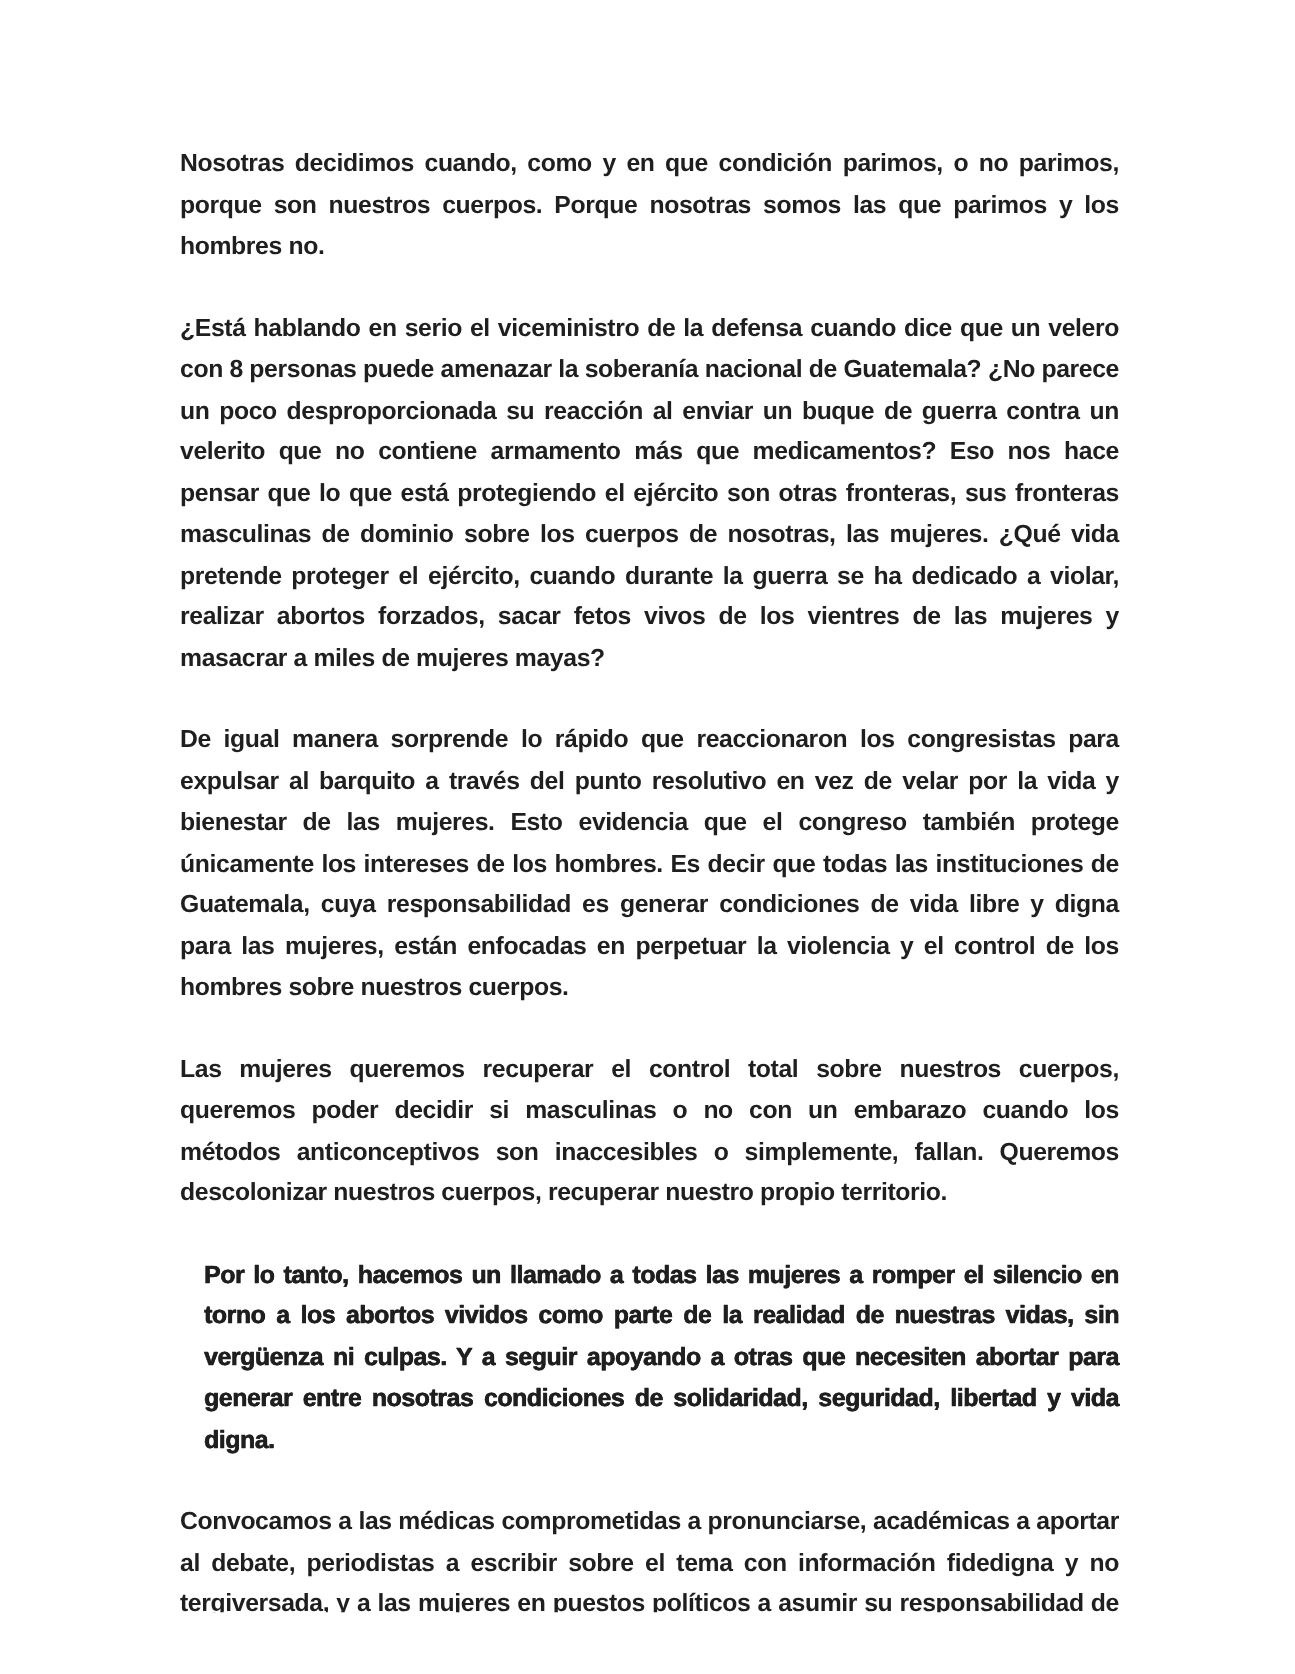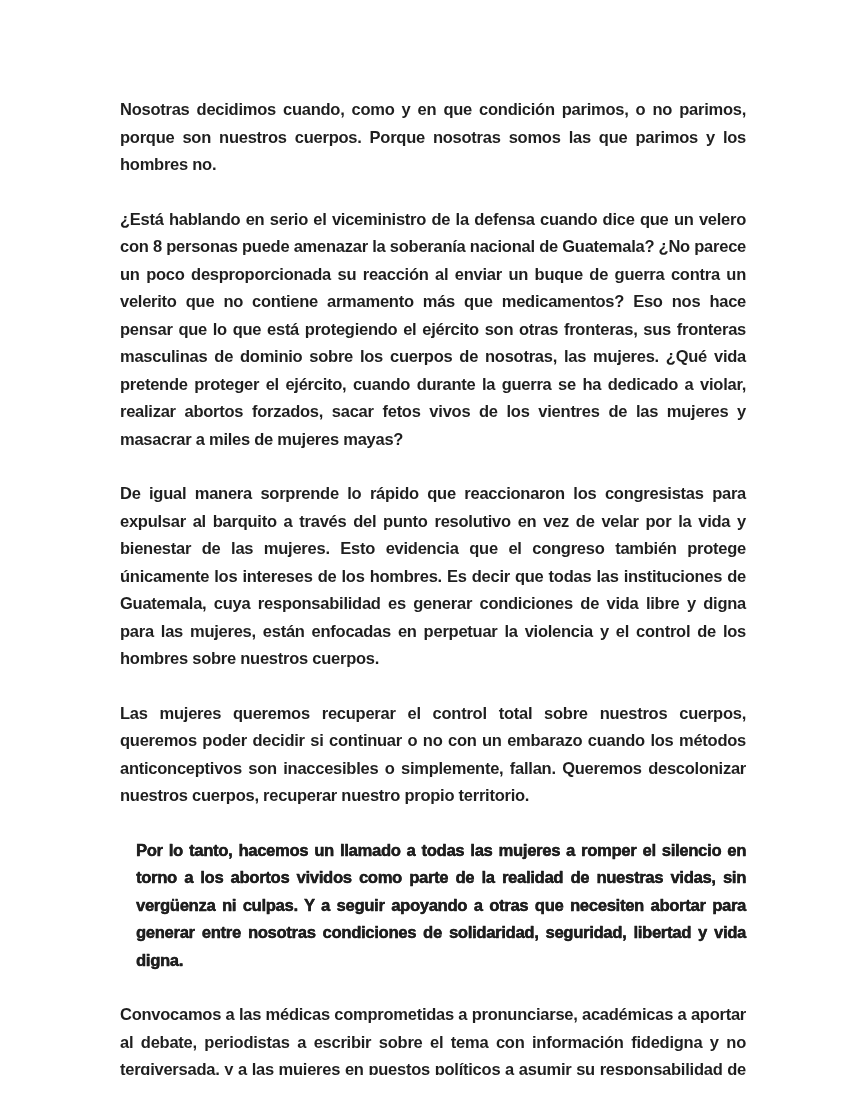--- a/index.html
+++ b/index.html
@@ -43,20 +43,20 @@
 
 <div class="page">
   <div class="text-block">
 
     <p class="para">Nosotras decidimos cuando, como y en que condición parimos, o no parimos, porque son nuestros cuerpos. Porque nosotras somos las que parimos y los hombres no.</p>
 
     <p class="para">¿Está hablando en serio el viceministro de la defensa cuando dice que un velero con 8 personas puede amenazar la soberanía nacional de Guatemala? ¿No parece un poco desproporcionada su reacción al enviar un buque de guerra contra un velerito que no contiene armamento más que medicamentos? Eso nos hace pensar que lo que está protegiendo el ejército son otras fronteras, sus fronteras masculinas de dominio sobre los cuerpos de nosotras, las mujeres. ¿Qué vida pretende proteger el ejército, cuando durante la guerra se ha dedicado a violar, realizar abortos forzados, sacar fetos vivos de los vientres de las mujeres y masacrar a miles de mujeres mayas?</p>
 
     <p class="para">De igual manera sorprende lo rápido que reaccionaron los congresistas para expulsar al barquito a través del punto resolutivo en vez de velar por la vida y bienestar de las mujeres. Esto evidencia que el congreso también protege únicamente los intereses de los hombres. Es decir que todas las instituciones de Guatemala, cuya responsabilidad es generar condiciones de vida libre y digna para las mujeres, están enfocadas en perpetuar la violencia y el control de los hombres sobre nuestros cuerpos.</p>
 
-    <p class="para">Las mujeres queremos recuperar el control total sobre nuestros cuerpos, queremos poder decidir si continuar o no con un embarazo cuando los métodos anticonceptivos son inaccesibles o simplemente, fallan. Queremos descolonizar nuestros cuerpos, recuperar nuestro propio territorio.</p>
+    <p class="para">Las mujeres queremos recuperar el control total sobre nuestros cuerpos, queremos poder decidir si masculinas o no con un embarazo cuando los métodos anticonceptivos son inaccesibles o simplemente, fallan. Queremos descolonizar nuestros cuerpos, recuperar nuestro propio territorio.</p>
 
     <p class="para emphasis">Por lo tanto, hacemos un llamado a todas las mujeres a romper el silencio en torno a los abortos vividos como parte de la realidad de nuestras vidas, sin vergüenza ni culpas. Y a seguir apoyando a otras que necesiten abortar para generar entre nosotras condiciones de solidaridad, seguridad, libertad y vida digna.</p>
 
     <p class="para">Convocamos a las médicas comprometidas a pronunciarse, académicas a aportar al debate, periodistas a escribir sobre el tema con información fidedigna y no tergiversada, y a las mujeres en puestos políticos a asumir su responsabilidad de crear condiciones de bienestar, dignidad, crecimiento y seguridad para que todas las mujeres podamos decidir sobre la vida que queremos tener.</p>
 
   </div>
 </div>
 
 </body></html>

